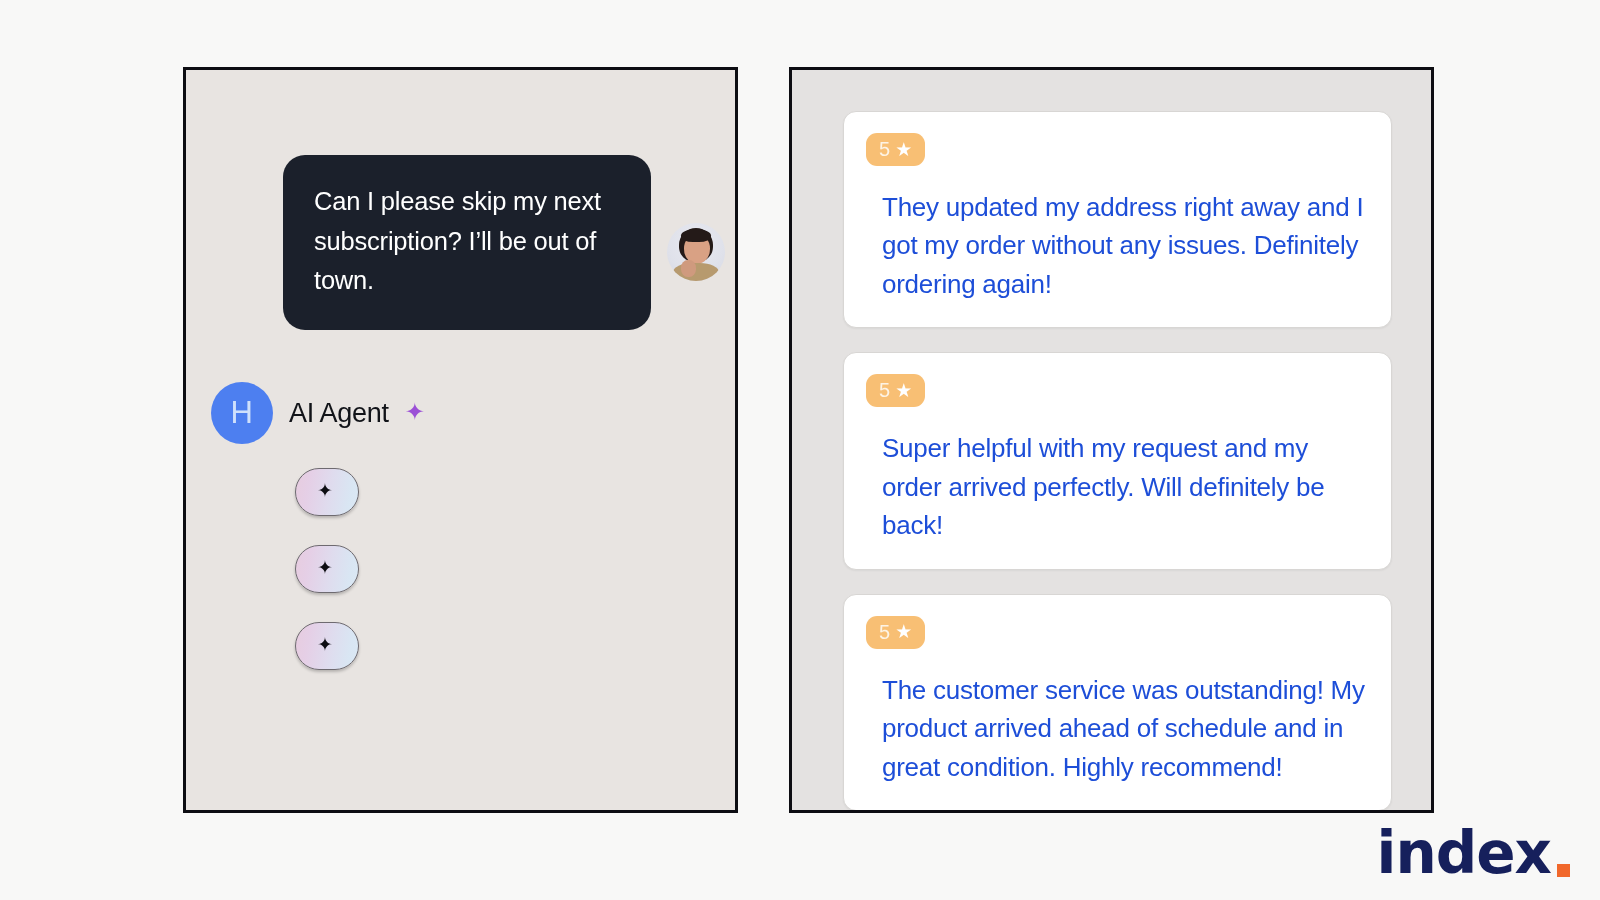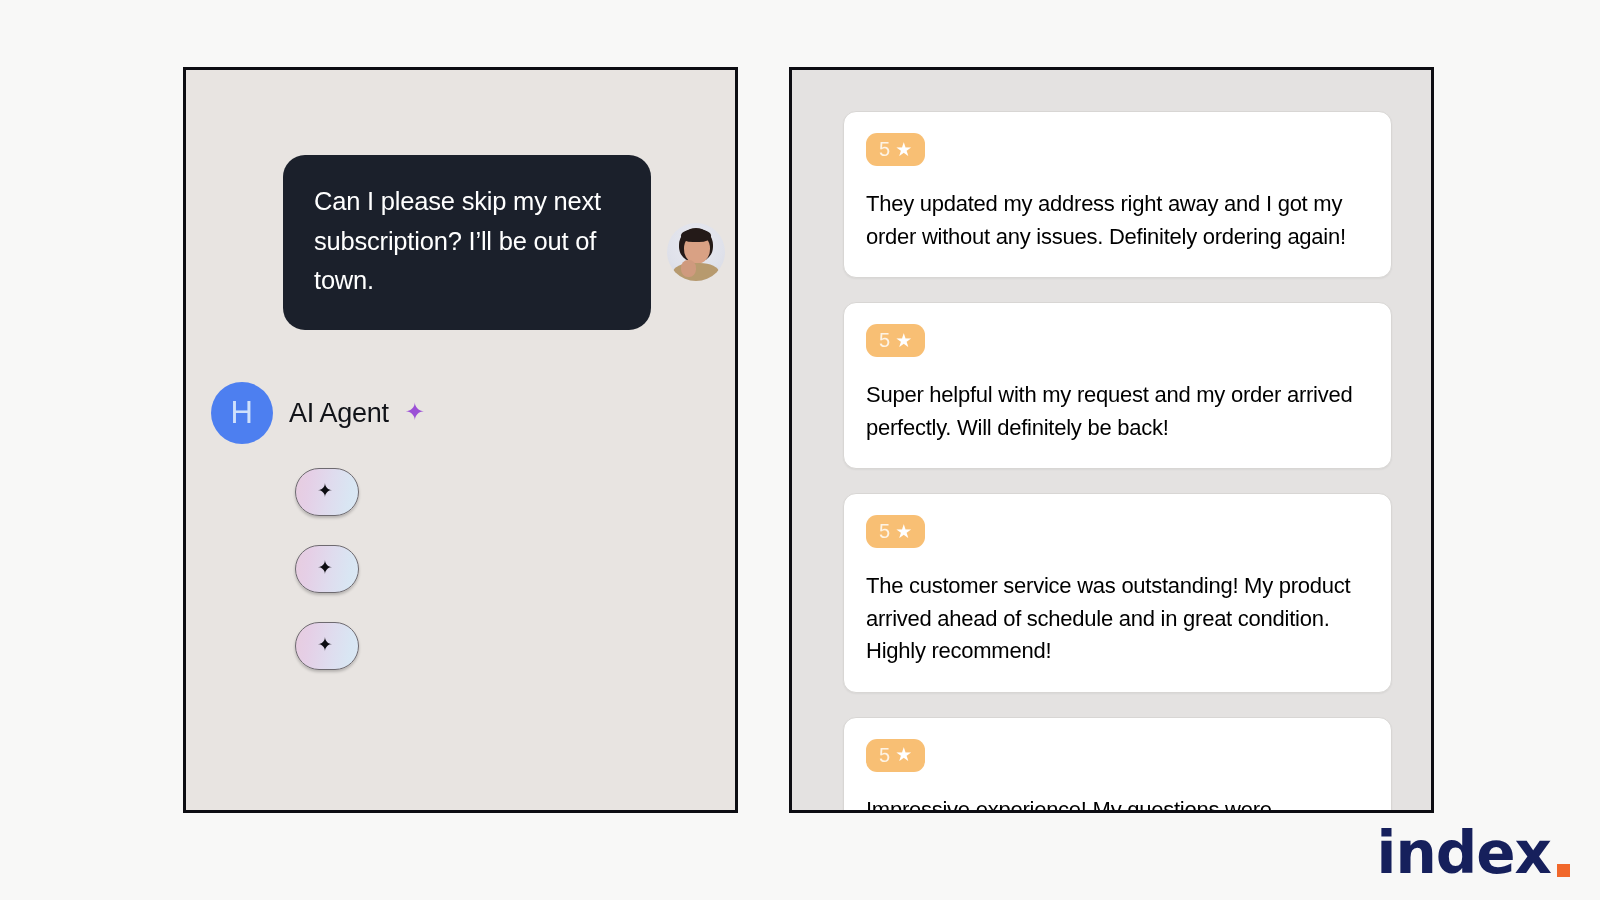--- a/index.html
+++ b/index.html
@@ -225,24 +225,25 @@
   }
 
   .rating-star {
     color: #ffffff;
     font-size: 19px;
     line-height: 1;
     transform: translateY(-0.5px);
   }
 
   .review-text {
-    font-size: 22px;
+    font-size: 26px;
     line-height: 1.48;
-    color: #000000;
+    color: #1d4ed8;
     letter-spacing: -0.25px;
+    margin-left: 16px;
   }
 
   
   .brand-logo {
     position: absolute;
     right: 30px;
     bottom: 18px;
     display: flex;
     align-items: flex-end;
     line-height: 1;

